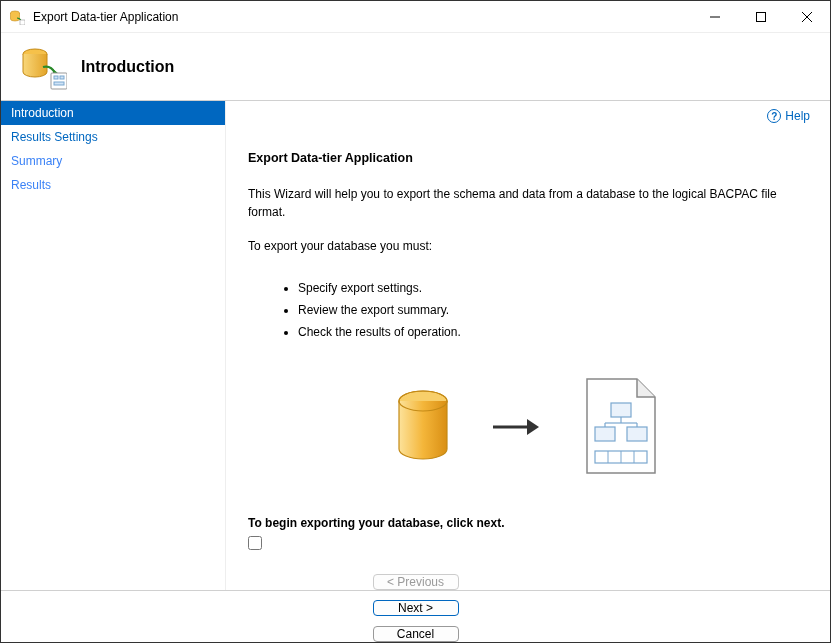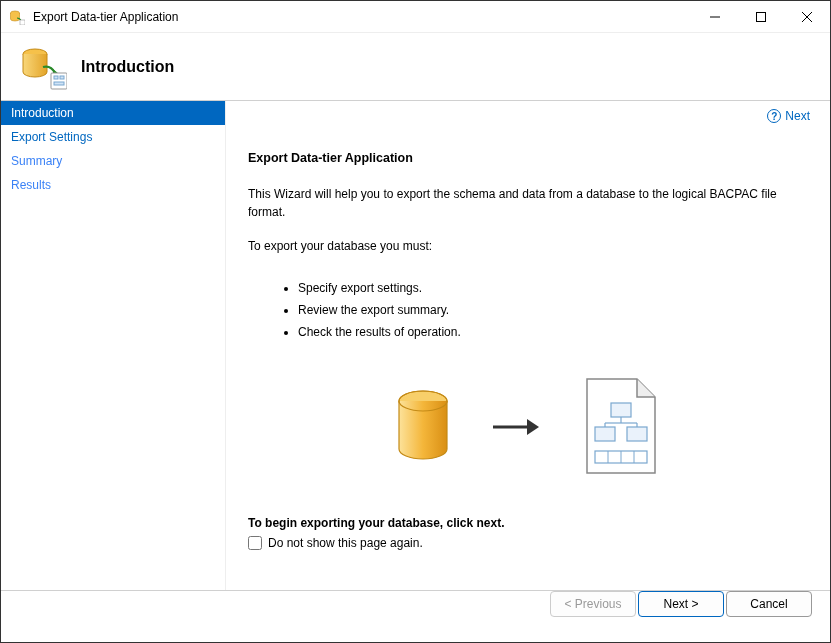--- a/index.html
+++ b/index.html
@@ -82,25 +82,26 @@
       gap: 40px;
       margin: 30px 0 30px 0;
     }
     .begin-text { font-size:12px; margin-top:6px;font-weight:bold; }
     .checkbox-row { display:flex; align-items:center; gap:6px; margin-top:6px; }
     .checkbox-row input { width:14px; height:14px; }
     .footer {
       border-top:1px solid #d0d0d0;
       height:52px;
       display:flex;
-      align-items:flex-start;
+      align-items:center;
       justify-content:flex-end;
-      gap:2px;
+      gap:10px;
       padding: 0 18px;
       background:#fff;
+      flex-direction:column;
     }
     .btn {
       min-width:86px; height:26px;
       border:1px solid #999;
       background:#fdfdfd;
       border-radius:4px;
       font-size:12px;
       padding:0 12px;
       cursor:pointer;
     }
@@ -159,29 +160,29 @@
       <rect x="41" y="33" width="4" height="3" fill="#cfe3f6" stroke="#7aa7cf"></rect>
       <rect x="35" y="39" width="10" height="3" fill="#cfe3f6" stroke="#7aa7cf"></rect>
     </svg>
   </span>
   <div class="header-title">Introduction</div>
 </div>
 
 <div class="body">
   <div class="sidebar">
     <div class="nav-item active">Introduction</div>
-    <div class="nav-item link">Export Settings</div>
+    <div class="nav-item link">Results Settings</div>
     <div class="nav-item gray">Summary</div>
     <div class="nav-item gray">Results</div>
   </div>
 
   <div class="content">
     <div class="help-link">
       <span class="help-icon">?</span>
-      <span>Next</span>
+      <span>Help</span>
     </div>
 
     <div class="section-title">Export Data-tier Application</div>
 
     <div class="para">This Wizard will help you to export the schema and data from a database to the logical BACPAC file format.</div>
 
     <div class="para intro-lead">To export your database you must:</div>
 
     <ul class="bullets">
       <li>Specify export settings.</li>
@@ -225,21 +226,20 @@
           <line x1="27" y1="74" x2="27" y2="86" stroke="#7aa7cf" stroke-width="1"></line>
           <line x1="40" y1="74" x2="40" y2="86" stroke="#7aa7cf" stroke-width="1"></line>
           <line x1="53" y1="74" x2="53" y2="86" stroke="#7aa7cf" stroke-width="1"></line>
         </svg>
       </span>
     </div>
 
     <div class="begin-text">To begin exporting your database, click next.</div>
     <label class="checkbox-row">
       <input type="checkbox" style="">
-      <span>Do not show this page again.</span>
     </label>
   </div>
 </div>
 
 <div class="footer">
   <button class="btn" disabled="">&lt; Previous</button>
   <button class="btn primary">Next &gt;</button>
   <button class="btn">Cancel</button>
 </div>
 

